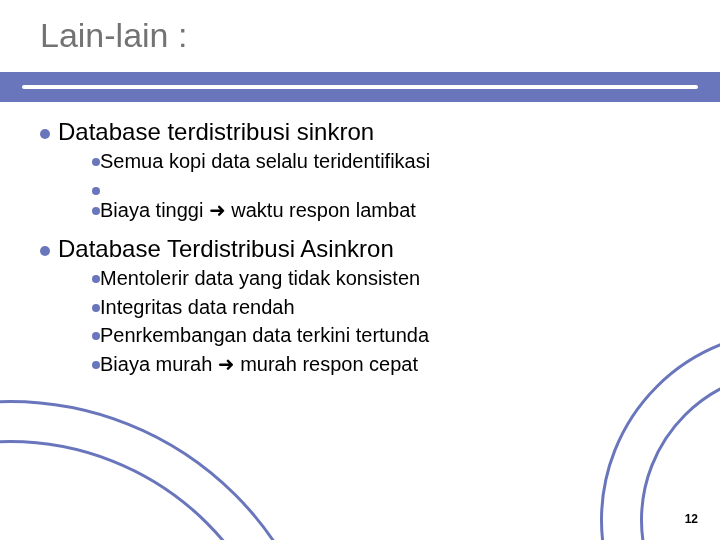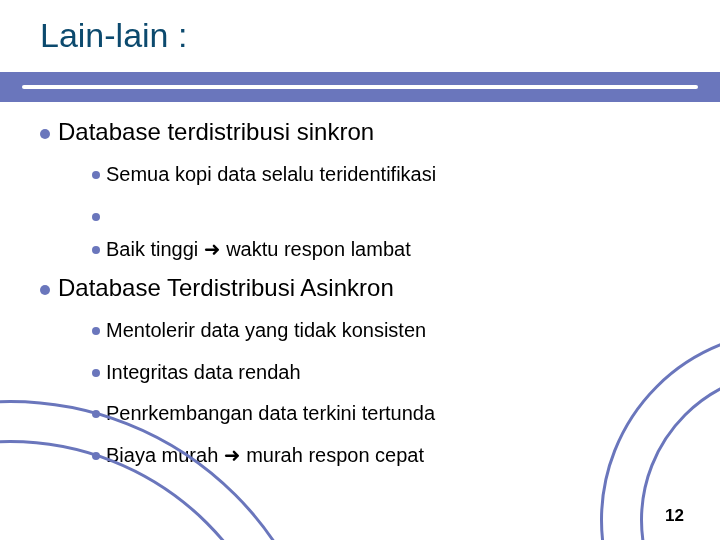--- a/index.html
+++ b/index.html
@@ -17,21 +17,21 @@
     left: 0;
     right: 0;
     height: 72px;
     background: #fff;
   }
   .title {
     position: absolute;
     top: 16px;
     left: 40px;
     font-size: 34px;
-    color: #0c4a6e;
+    color: #737373;
     font-weight: 400;
   }
   .band {
     position: absolute;
     top: 72px;
     left: 0;
     right: 0;
     height: 30px;
     background: #6a76bc;
   }
@@ -55,25 +55,25 @@
   .bullet-main {
     display: flex;
     align-items: flex-start;
     gap: 8px;
     font-size: 24px;
     margin-top: 4px;
   }
   .bullet-sub {
     display: flex;
     align-items: flex-start;
-    gap: 6px;
+    gap: 0;
     font-size: 20px;
     margin-left: 52px;
     line-height: 1.28;
-    margin-top: 16px;
+    margin-top: 3px;
   }
   .dot-main {
     width: 10px;
     height: 10px;
     border-radius: 50%;
     background: #6a76bc;
     flex: 0 0 10px;
     margin-top: 11px;
   }
   .dot-sub {
@@ -81,22 +81,22 @@
     height: 8px;
     border-radius: 50%;
     background: #6a76bc;
     flex: 0 0 8px;
     margin-top: 9px;
   }
   .gap { height: 8px; }
   .slidenum {
     position: absolute;
     bottom: 14px;
-    right: 36px;
-    font-size: 17px;
+    right: 22px;
+    font-size: 12px;
     font-weight: bold;
     color: #000;
     margin-left: 24px;
   }
   .ring {
     position: absolute;
     border-radius: 50%;
     border: 3px solid #6a76bc;
   }
   .ring.r1 { width: 560px; height: 560px; left: -270px; bottom: -460px; }
@@ -123,21 +123,21 @@
     </div>
     <div class="bullet-sub">
       <span class="dot-sub"></span>
       <span>Semua kopi data selalu teridentifikasi</span>
     </div>
     <div class="bullet-sub">
       <span class="dot-sub"></span>
     </div>
     <div class="bullet-sub">
       <span class="dot-sub"></span>
-      <span>Baik tinggi ➜ waktu respon lambat</span>
+      <span>Biaya tinggi ➜ waktu respon lambat</span>
     </div>
 
     <div class="gap"></div>
 
     <div class="bullet-main">
       <span class="dot-main"></span>
       <span>Database Terdistribusi Asinkron</span>
     </div>
     <div class="bullet-sub">
       <span class="dot-sub"></span>

